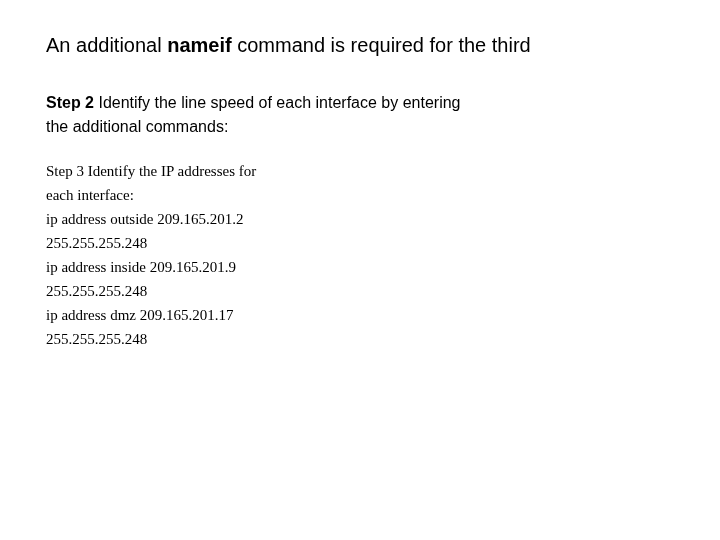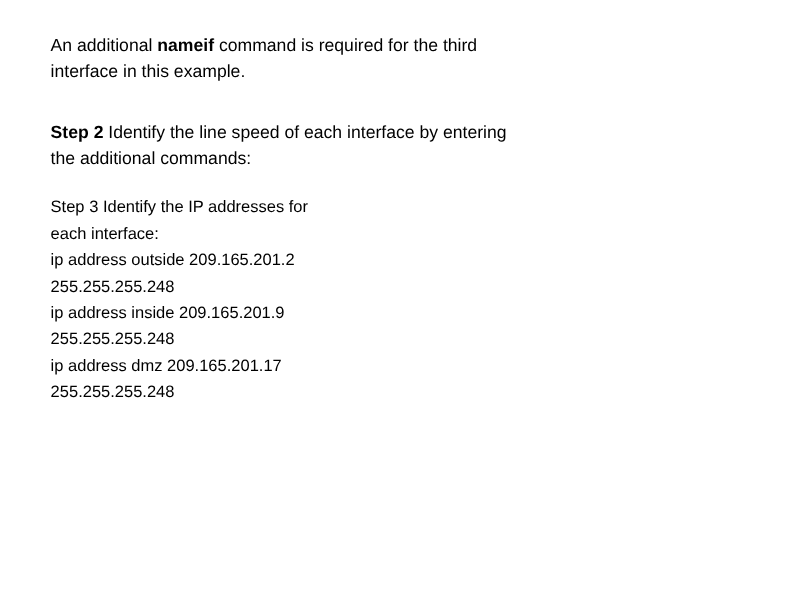--- a/index.html
+++ b/index.html
@@ -18,21 +18,21 @@
 
     .content {
       padding: 30px 46px;
       font-size: 16px;
       line-height: 1.5;
       color: #000000;
     }
 
     .intro-text {
       margin-bottom: 20px;
-      font-size: 16px;
+      font-size: 20px;
       line-height: 1.5;
     }
 
     .bold {
       font-weight: bold;
     }
 
     .step2-block {
       margin-bottom: 20px;
     }
@@ -49,34 +49,33 @@
       font-size: 15px;
       line-height: 1.6;
       white-space: pre;
     }
 
     .step3-block {
       margin-top: 6px;
     }
 
     .step3-code {
-      font-family: Liberation Sans, sans-serif;
+      font-family: Liberation Serif, serif;
       font-size: 15px;
       line-height: 1.6;
       white-space: pre;
     }
   </style>
 </head>
 <body>
 
 <div class="content">
 
   <div class="intro-text">
     <span>An additional </span><span class="bold">nameif</span><span> command is required for the third</span><br>
-    <span>interface in this example.</span>
   </div>
 
   <div class="step2-block">
     <div class="step2-header">
       <span class="bold">Step 2</span><span> Identify the line speed of each interface by entering</span><br>
       <span>the additional commands:</span>
     </div>
   </div>
 
   <div class="step3-block">

